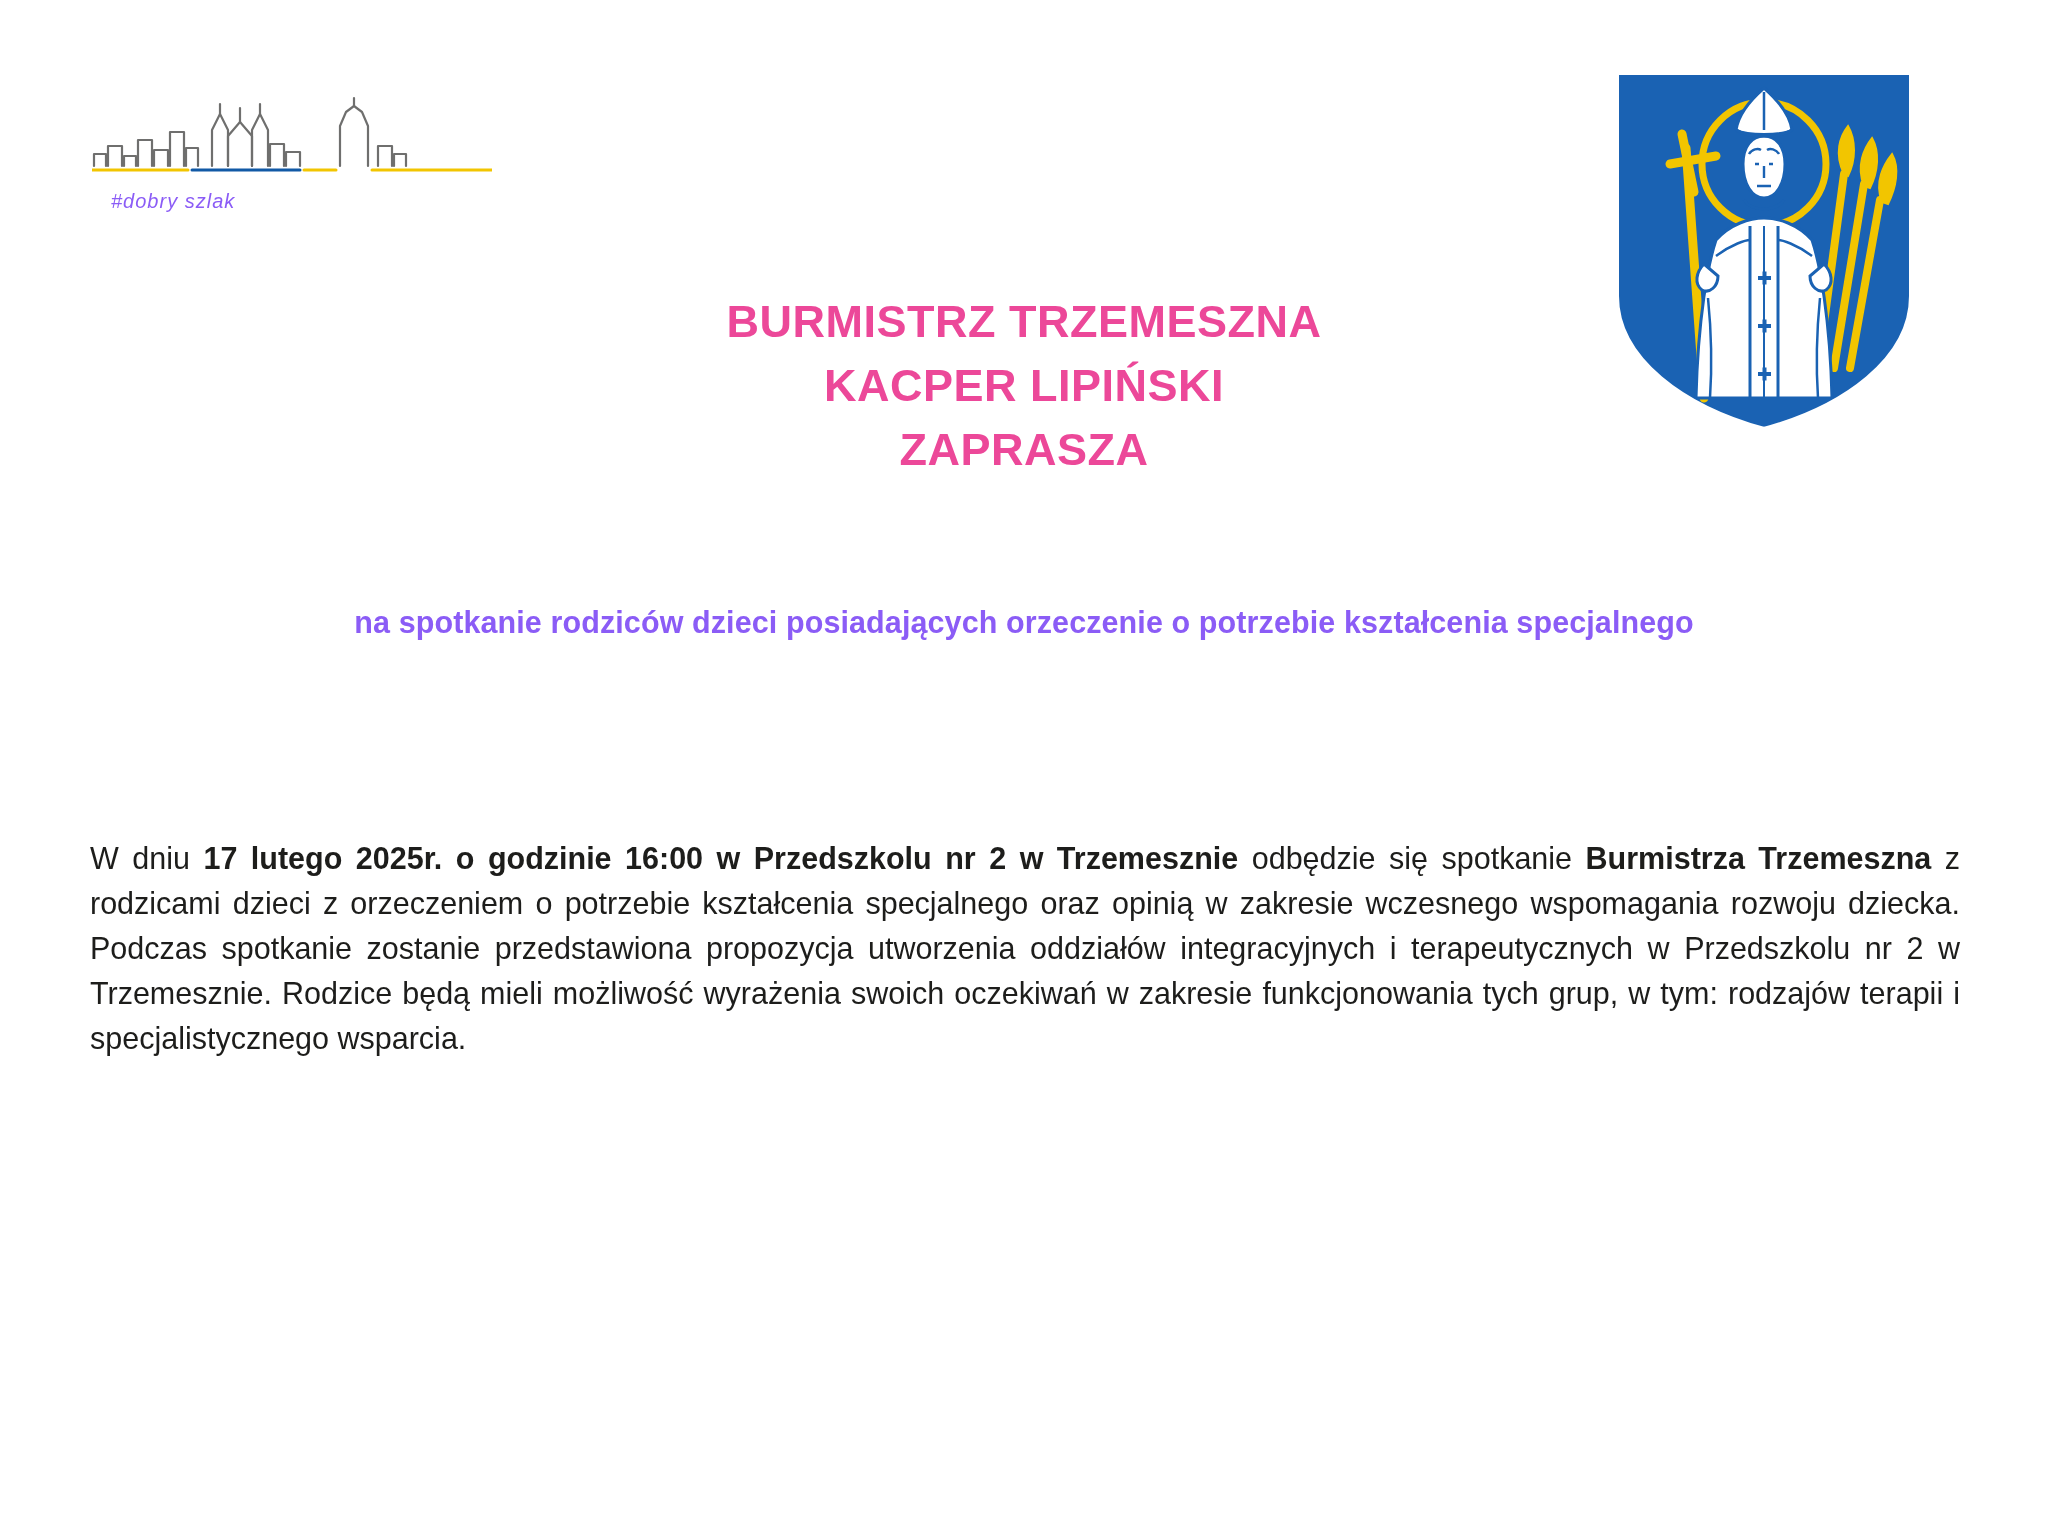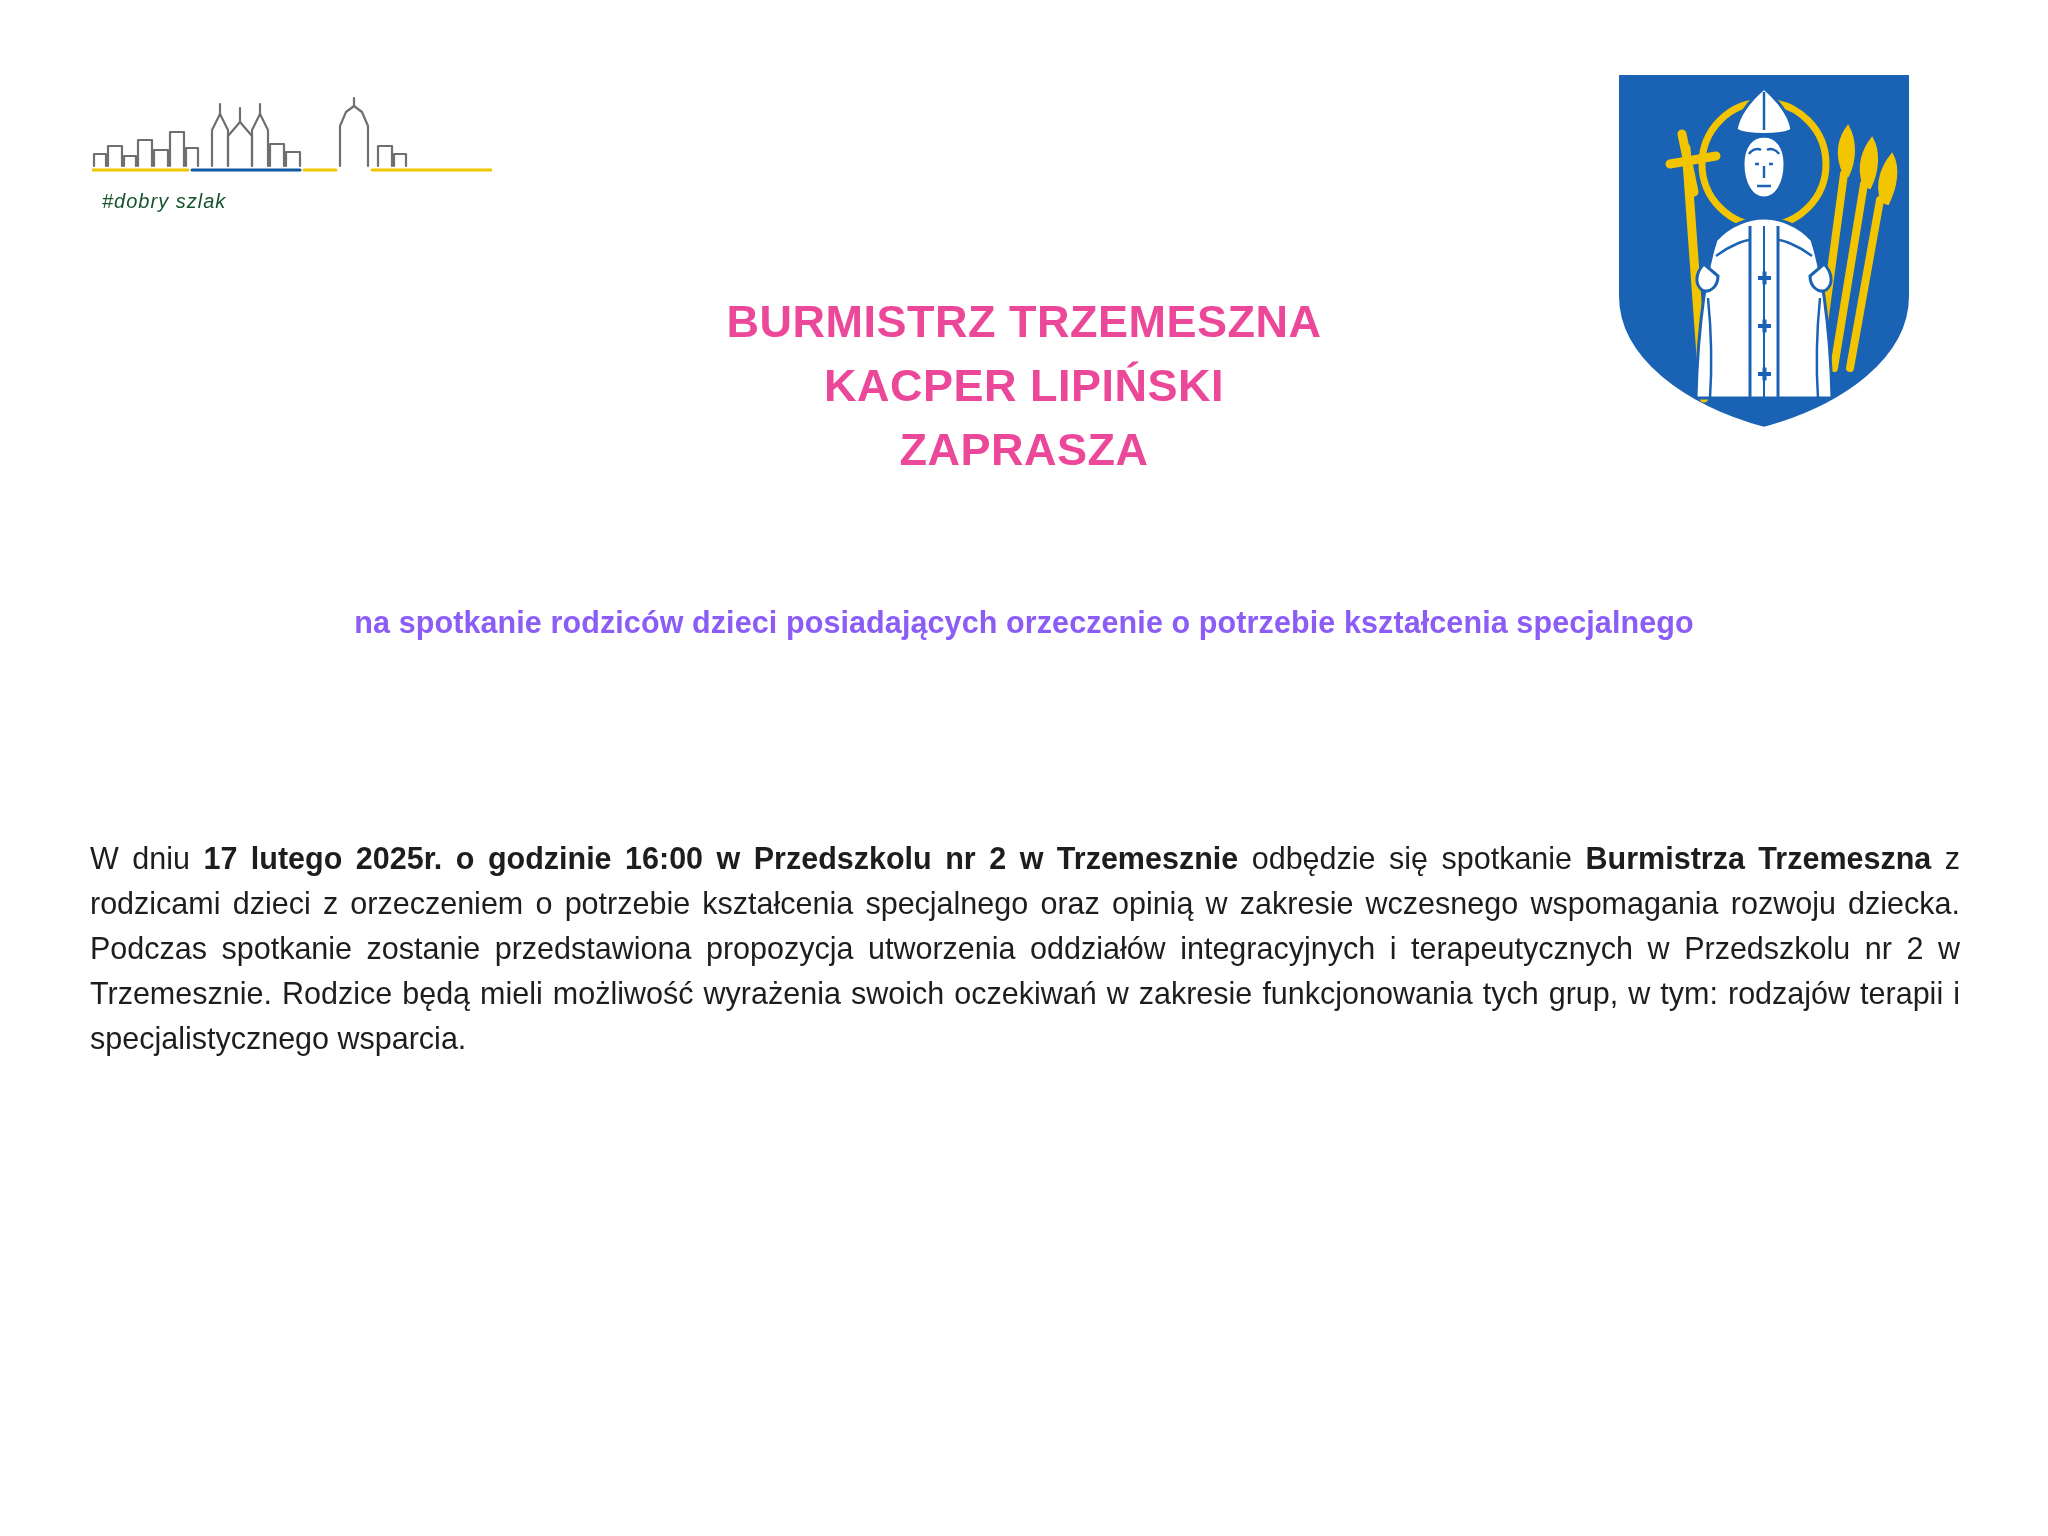--- a/index.html
+++ b/index.html
@@ -34,24 +34,24 @@
     letter-spacing: 2px;
     color: #8d8d8d;
     line-height: 1;
     margin-top: -6px;
     white-space: nowrap;
     font-weight: 400;
   }
   #logo-tagline {
     font-family: "Liberation Sans", sans-serif;
     font-size: 20px;
-    color: #14532d;
+    color: #8b5cf6;
     letter-spacing: 1px;
     margin-top: 14px;
-    margin-left: 10px;
+    margin-left: 19px;
     font-style: italic;
   }
 
   
   #coat-of-arms {
     position: absolute;
     right: 132px;
     top: 68px;
     width: 304px;
     height: 366px;

